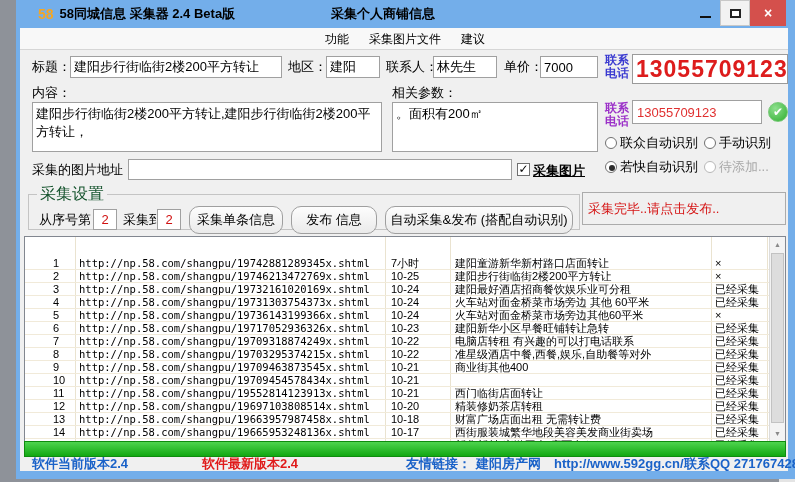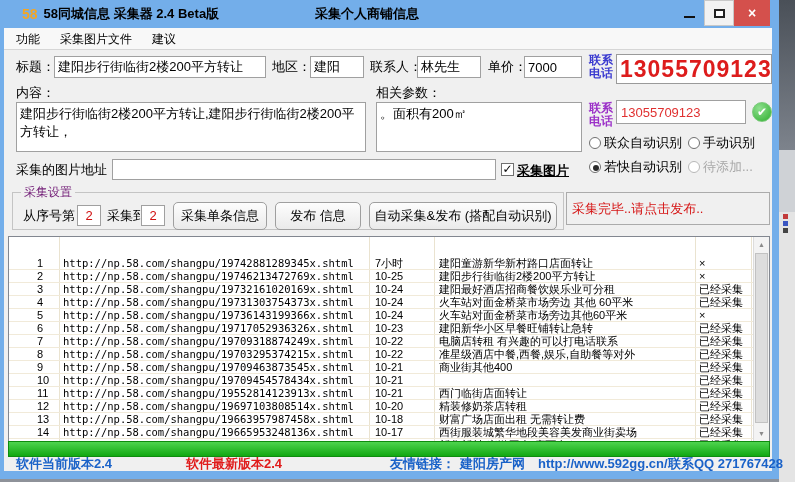--- a/index.html
+++ b/index.html
@@ -1,18 +1,18 @@
 <!DOCTYPE html>
 <html><head>
 <meta charset="utf-8">
 <style>
   * { box-sizing: border-box; margin: 0; padding: 0; }
   html,body { width:795px; height:482px; overflow:hidden;
     font-family:"Liberation Sans","DejaVu Sans",sans-serif; background:#8e9299; }
-  .window { position:absolute; left:0; top:0; width:779px; height:479px;
+  .window { position:absolute; left:16px; top:0; width:779px; height:479px;
     background:#73aeea;text-decoration:underline; }
   
   .bgstrip { position:absolute; right:0; top:0; width:16px; height:482px; background:#e4e4e4; }
   .bgstrip .bg-top { position:absolute; top:0; left:0; right:0; height:150px;
     background:linear-gradient(180deg,#4a5058,#7d838c); }
   .bgstrip .bg-mid { position:absolute; top:150px; left:0; right:0; height:62px; background:#cfd2d6; }
   .bgstrip .dot { position:absolute; width:5px; height:5px; left:4px; }
 
   .titlebar { position:absolute; left:0; top:0; right:0; height:28px;
     display:flex; align-items:center; }
@@ -22,21 +22,21 @@
   .winbtns { position:absolute; right:9px; top:0; height:26px; display:flex; }
   .wbtn { width:30px; height:26px; display:flex; align-items:center; justify-content:center; }
   .wbtn.min .bar { width:11px; height:2px; background:#111; margin-top:8px; }
   .wbtn.max { background:#f2f2f2; border:1px solid #c8c8c8; }
   .wbtn.max .box { width:11px; height:9px; border:2px solid #222; background:#fff; }
   .wbtn.close { width:36px; background:#d4504c; color:#fff; font-size:14px; font-weight:bold; }
 
   .client { position:absolute; left:4px; top:28px; width:768px; height:443px; background:#f0f0f0; }
 
   .menubar { position:absolute; left:0; top:0; width:768px; height:22px; background:#f8f8f8;
-    border-bottom:1px solid #d6d6d6; display:flex; align-items:center; font-size:12px; }
+    border-bottom:1px solid #d6d6d6; display:flex; align-items:center; font-size:12px;justify-content:center; }
   .menuitem { padding:0 10px; height:22px; line-height:22px; color:#000; }
   .menuitem:first-child { padding-left:12px; }
 
   .lbl { position:absolute; font-size:13px; color:#000; white-space:nowrap; line-height:22px; }
   .inp { position:absolute; height:22px; border:1px solid #a0a0a0; background:#fff;
     font-size:13px; padding:0 3px; color:#000; font-family:inherit; }
   .txa { position:absolute; border:1px solid #a0a0a0; background:#fff; font-size:13px;
     padding:2px 3px; color:#000; resize:none; font-family:inherit; overflow:hidden; }
 
   .phone-lbl { position:absolute; width:28px; font-size:12px; line-height:13px;
@@ -61,26 +61,26 @@
     border-radius:50%; background:#2b2b2b; }
   .radio.dis { color:#a8a8a8; }
   .radio.dis .circ { border-color:#b8b8b8; }
 
   .cb { position:absolute; width:13px; height:13px; border:1px solid #707070; background:#fff;
     font-size:12px; line-height:11px; text-align:center; font-weight:bold; color:#000; }
   .cblabel { position:absolute; font-size:13px; font-weight:bold; text-decoration:underline; color:#000; }
 
   fieldset.settings { position:absolute; left:8px; top:156px; width:552px; height:46px;
     border:1px solid #c4c4c4; }
-  fieldset.settings legend { font-size:12px; color:#701a75; margin-left:8px; padding:0 3px; }
+  fieldset.settings legend { font-size:16px; color:#14532d; margin-left:8px; padding:0 3px; }
   .set-lbl { position:absolute; font-size:13px; line-height:20px; top:5px; color:#000; }
   .set-inp { position:absolute; top:4px; width:24px; height:21px; border:1px solid #a0a0a0;
     background:#fff; color:#d01010; font-size:13px; text-align:center; font-family:inherit; }
   .btn { position:absolute; top:1px; height:28px; background:linear-gradient(180deg,#fdfdfd,#eaeaea);
-    border:1px solid #9f9f9f; border-radius:5px; font-size:13px; color:#000;
+    border:1px solid #9f9f9f; border-radius:10px; font-size:13px; color:#000;
     display:flex; align-items:center; justify-content:center; font-family:inherit; }
   .statusbox { position:absolute; left:562px; top:164px; width:204px; height:33px;
     border:1px solid #ababab; font-size:13px; color:#d51515; line-height:31px; padding-left:5px;
     white-space:nowrap; overflow:hidden; }
 
   .tablewrap { position:absolute; left:4px; top:208px; width:762px; height:213px;
     background:#fff; border:1px solid #828790; overflow:hidden; }
   .thead { position:absolute; left:0; top:0; right:16px; height:20px;
     background:linear-gradient(180deg,#ffffff,#f3f3f3); border-bottom:1px solid #d0d0d0; }
   .thead span { position:absolute; top:0; line-height:20px; font-size:12px; color:#000; white-space:nowrap; }

